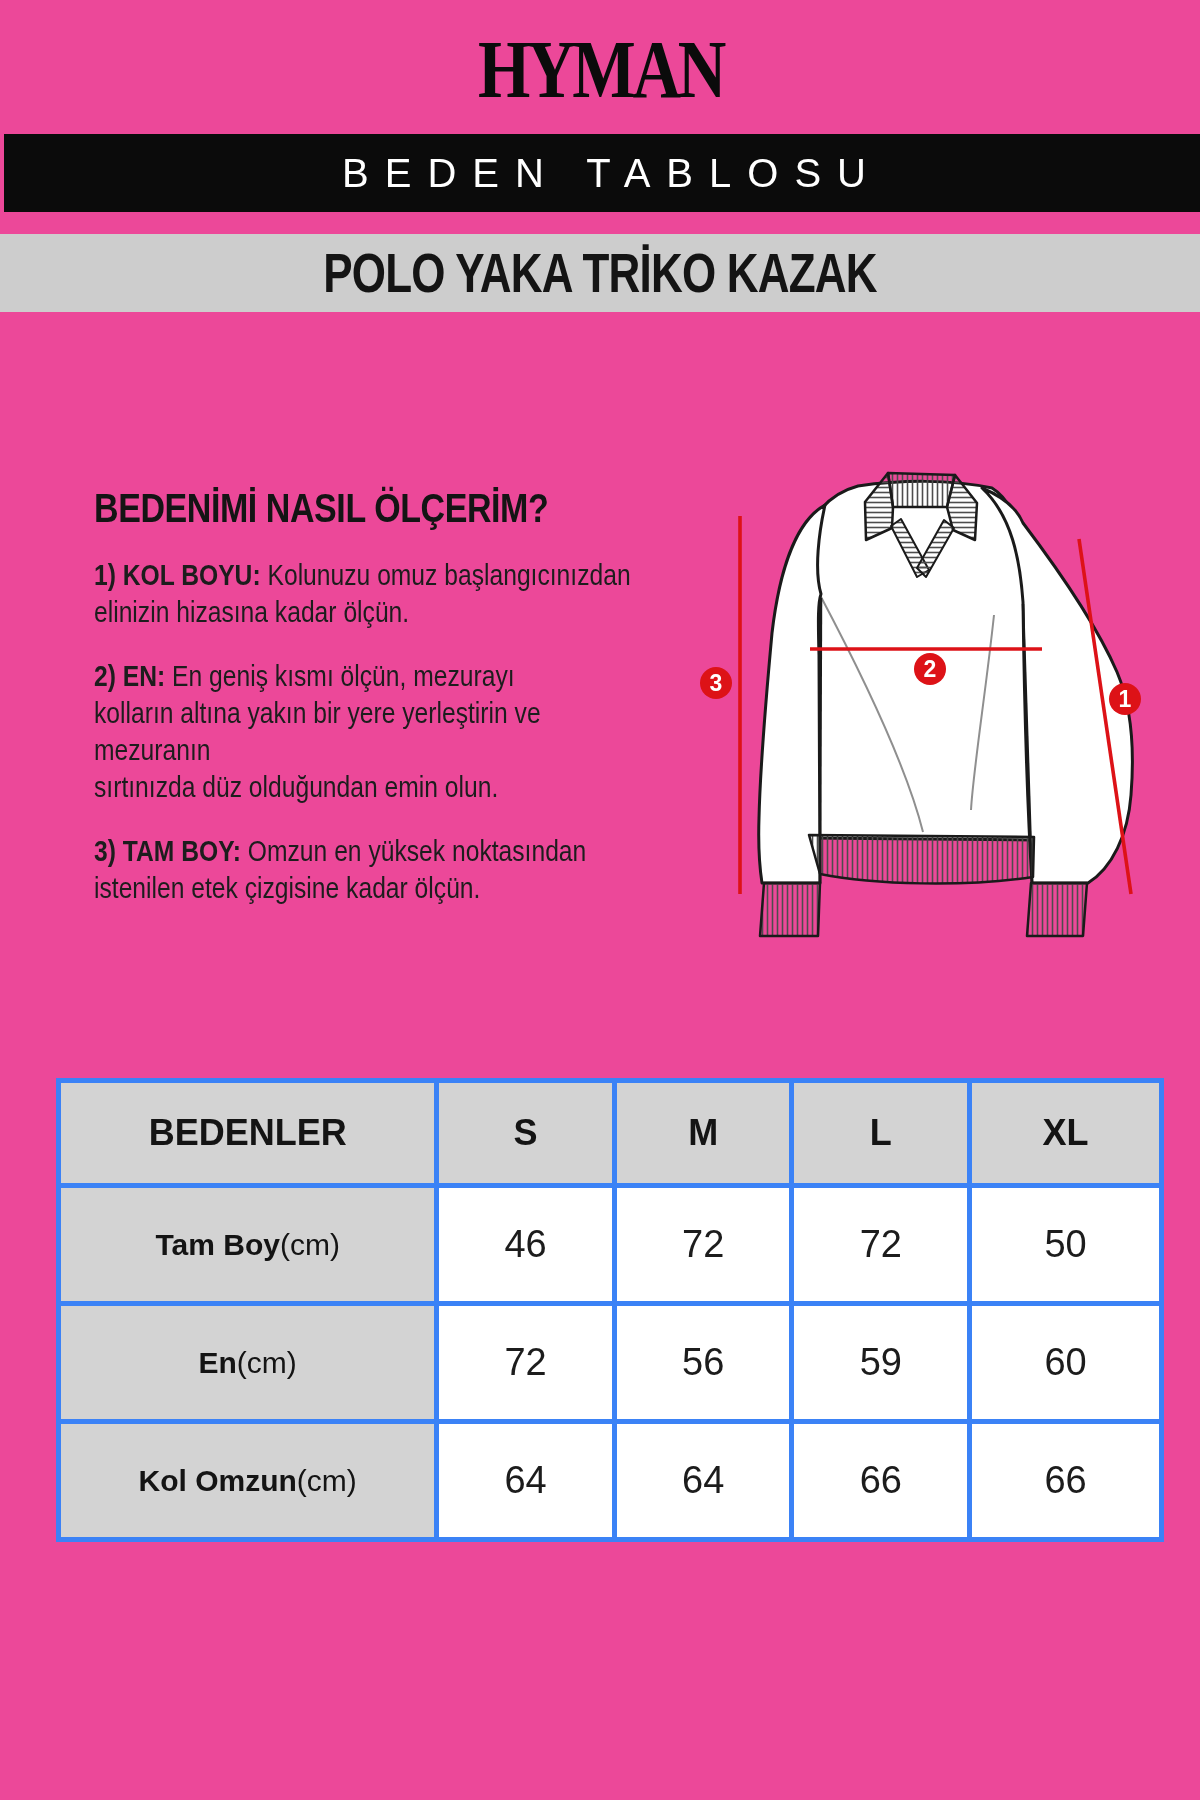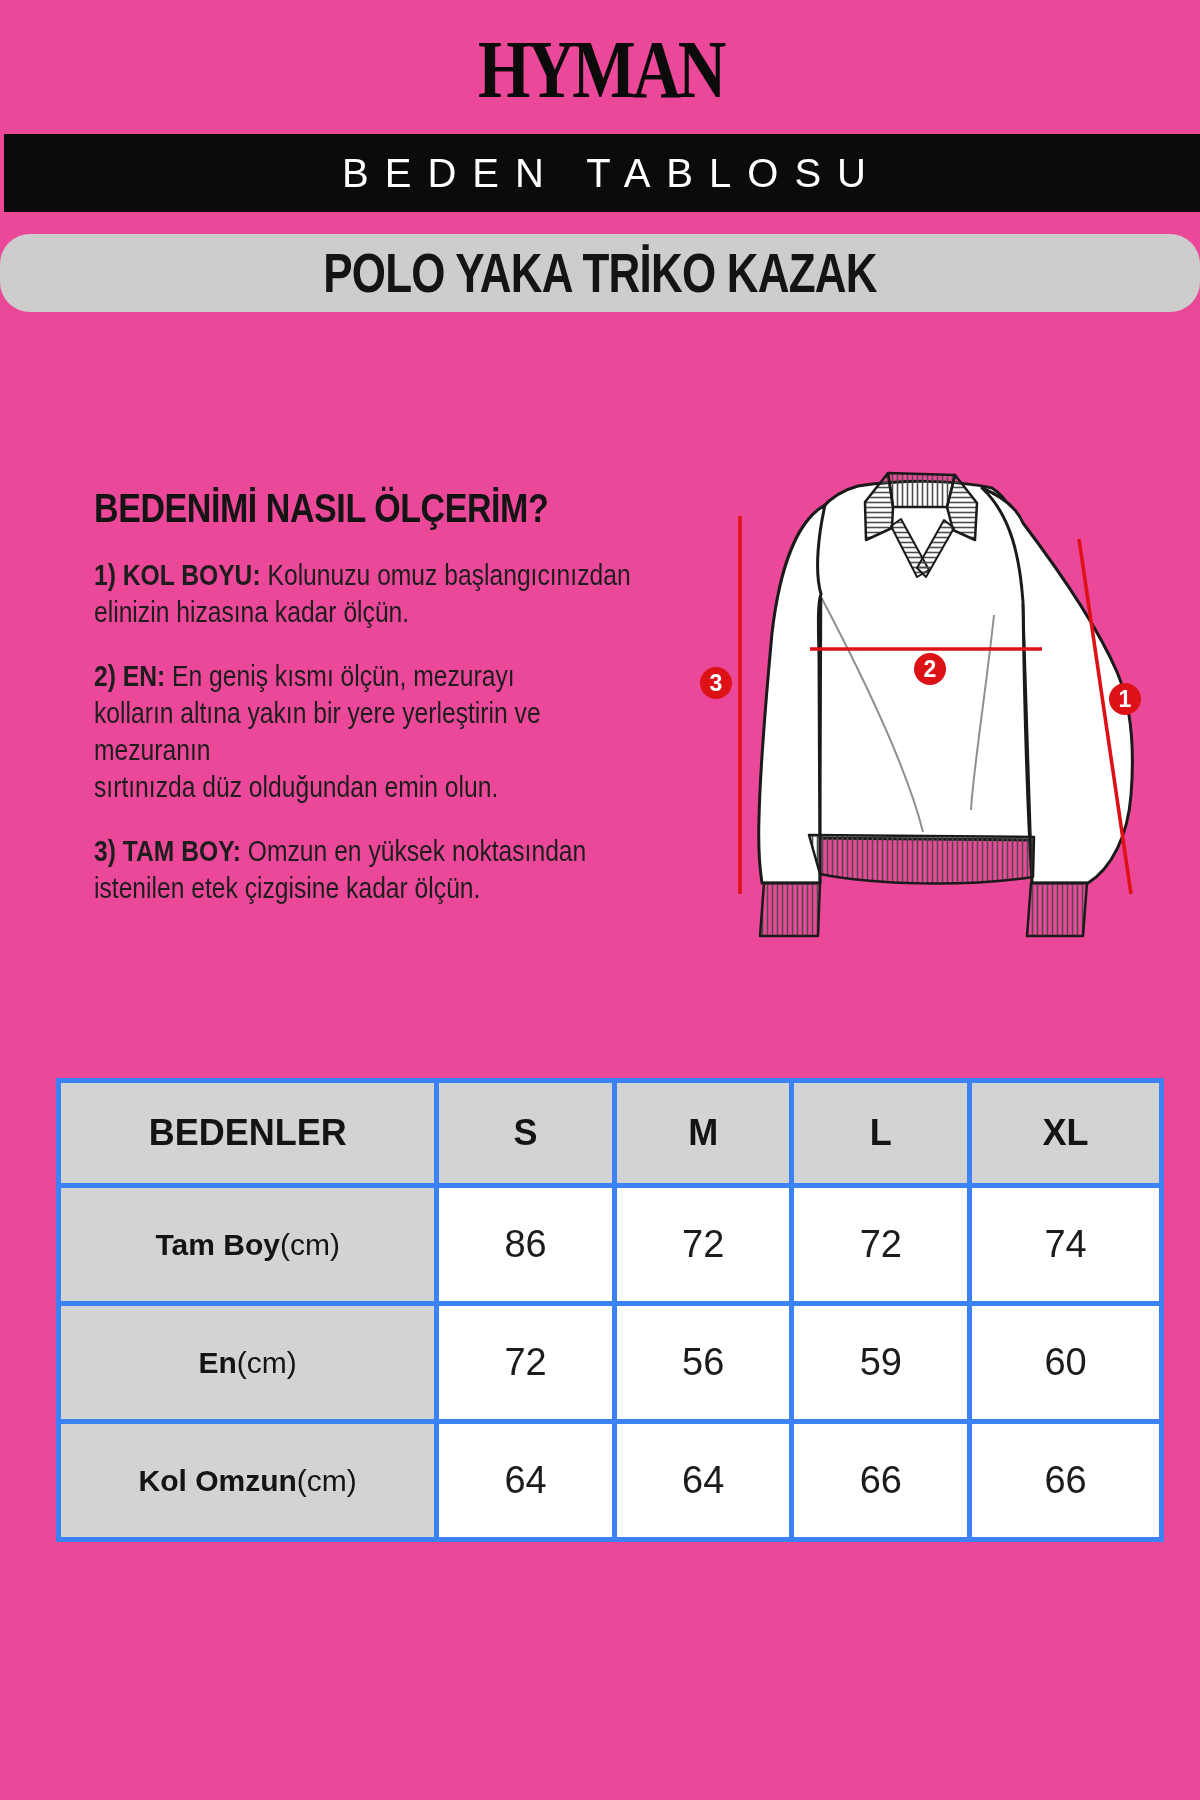--- a/index.html
+++ b/index.html
@@ -10,21 +10,21 @@
   
   .logo-wrap { position:absolute; top:30px; left:0; width:1200px; text-align:center; }
   .logo { display:inline-block; font-family:"Liberation Serif", serif; font-weight:700;
           font-size:82px; line-height:80px; letter-spacing:-4px; color:#0b0b0b;
           transform:scaleX(0.82); transform-origin:center; }
   .banner-black { position:absolute; top:134px; left:4px; width:1200px; height:78px;
                   background:#0b0b0b; display:flex; align-items:center; justify-content:center; }
   .banner-black span { color:#ffffff; font-size:40px; font-weight:400;
                        letter-spacing:16px; padding-left:16px; }
   .banner-gray { position:absolute; top:234px; left:0; width:1200px; height:78px;
-                 background:#cdcdcd; display:flex; align-items:center; justify-content:center;border-radius:30px; }
+                 background:#cdcdcd; display:flex; align-items:center; justify-content:center; }
   .banner-gray span { display:inline-block; color:#141414; font-size:55px; font-weight:700;
                       letter-spacing:-1px; transform:scaleX(0.8); transform-origin:center;
                       white-space:nowrap; }
 
   
   .instructions { position:absolute; left:94px; top:486px; width:660px;
                   transform:scaleX(0.85); transform-origin:top left; }
   .instructions h1 { font-size:40px; font-weight:700; letter-spacing:-0.5px;
                      margin-bottom:26px; color:#141414; }
   .instr-item { font-size:29px; line-height:37px; margin-bottom:27px; color:#1d1d1d; }
@@ -150,24 +150,24 @@
     <tbody>
       <tr class="head">
         <th>BEDENLER</th>
         <th>S</th>
         <th>M</th>
         <th>L</th>
         <th>XL</th>
       </tr>
       <tr class="data">
         <th><b>Tam Boy</b><span>(cm)</span></th>
-        <td>86</td>
+        <td>46</td>
         <td>72</td>
         <td>72</td>
-        <td>74</td>
+        <td>50</td>
       </tr>
       <tr class="data">
         <th><b>En</b><span>(cm)</span></th>
         <td>72</td>
         <td>56</td>
         <td>59</td>
         <td>60</td>
       </tr>
       <tr class="data">
         <th><b>Kol Omzun</b><span>(cm)</span></th>

